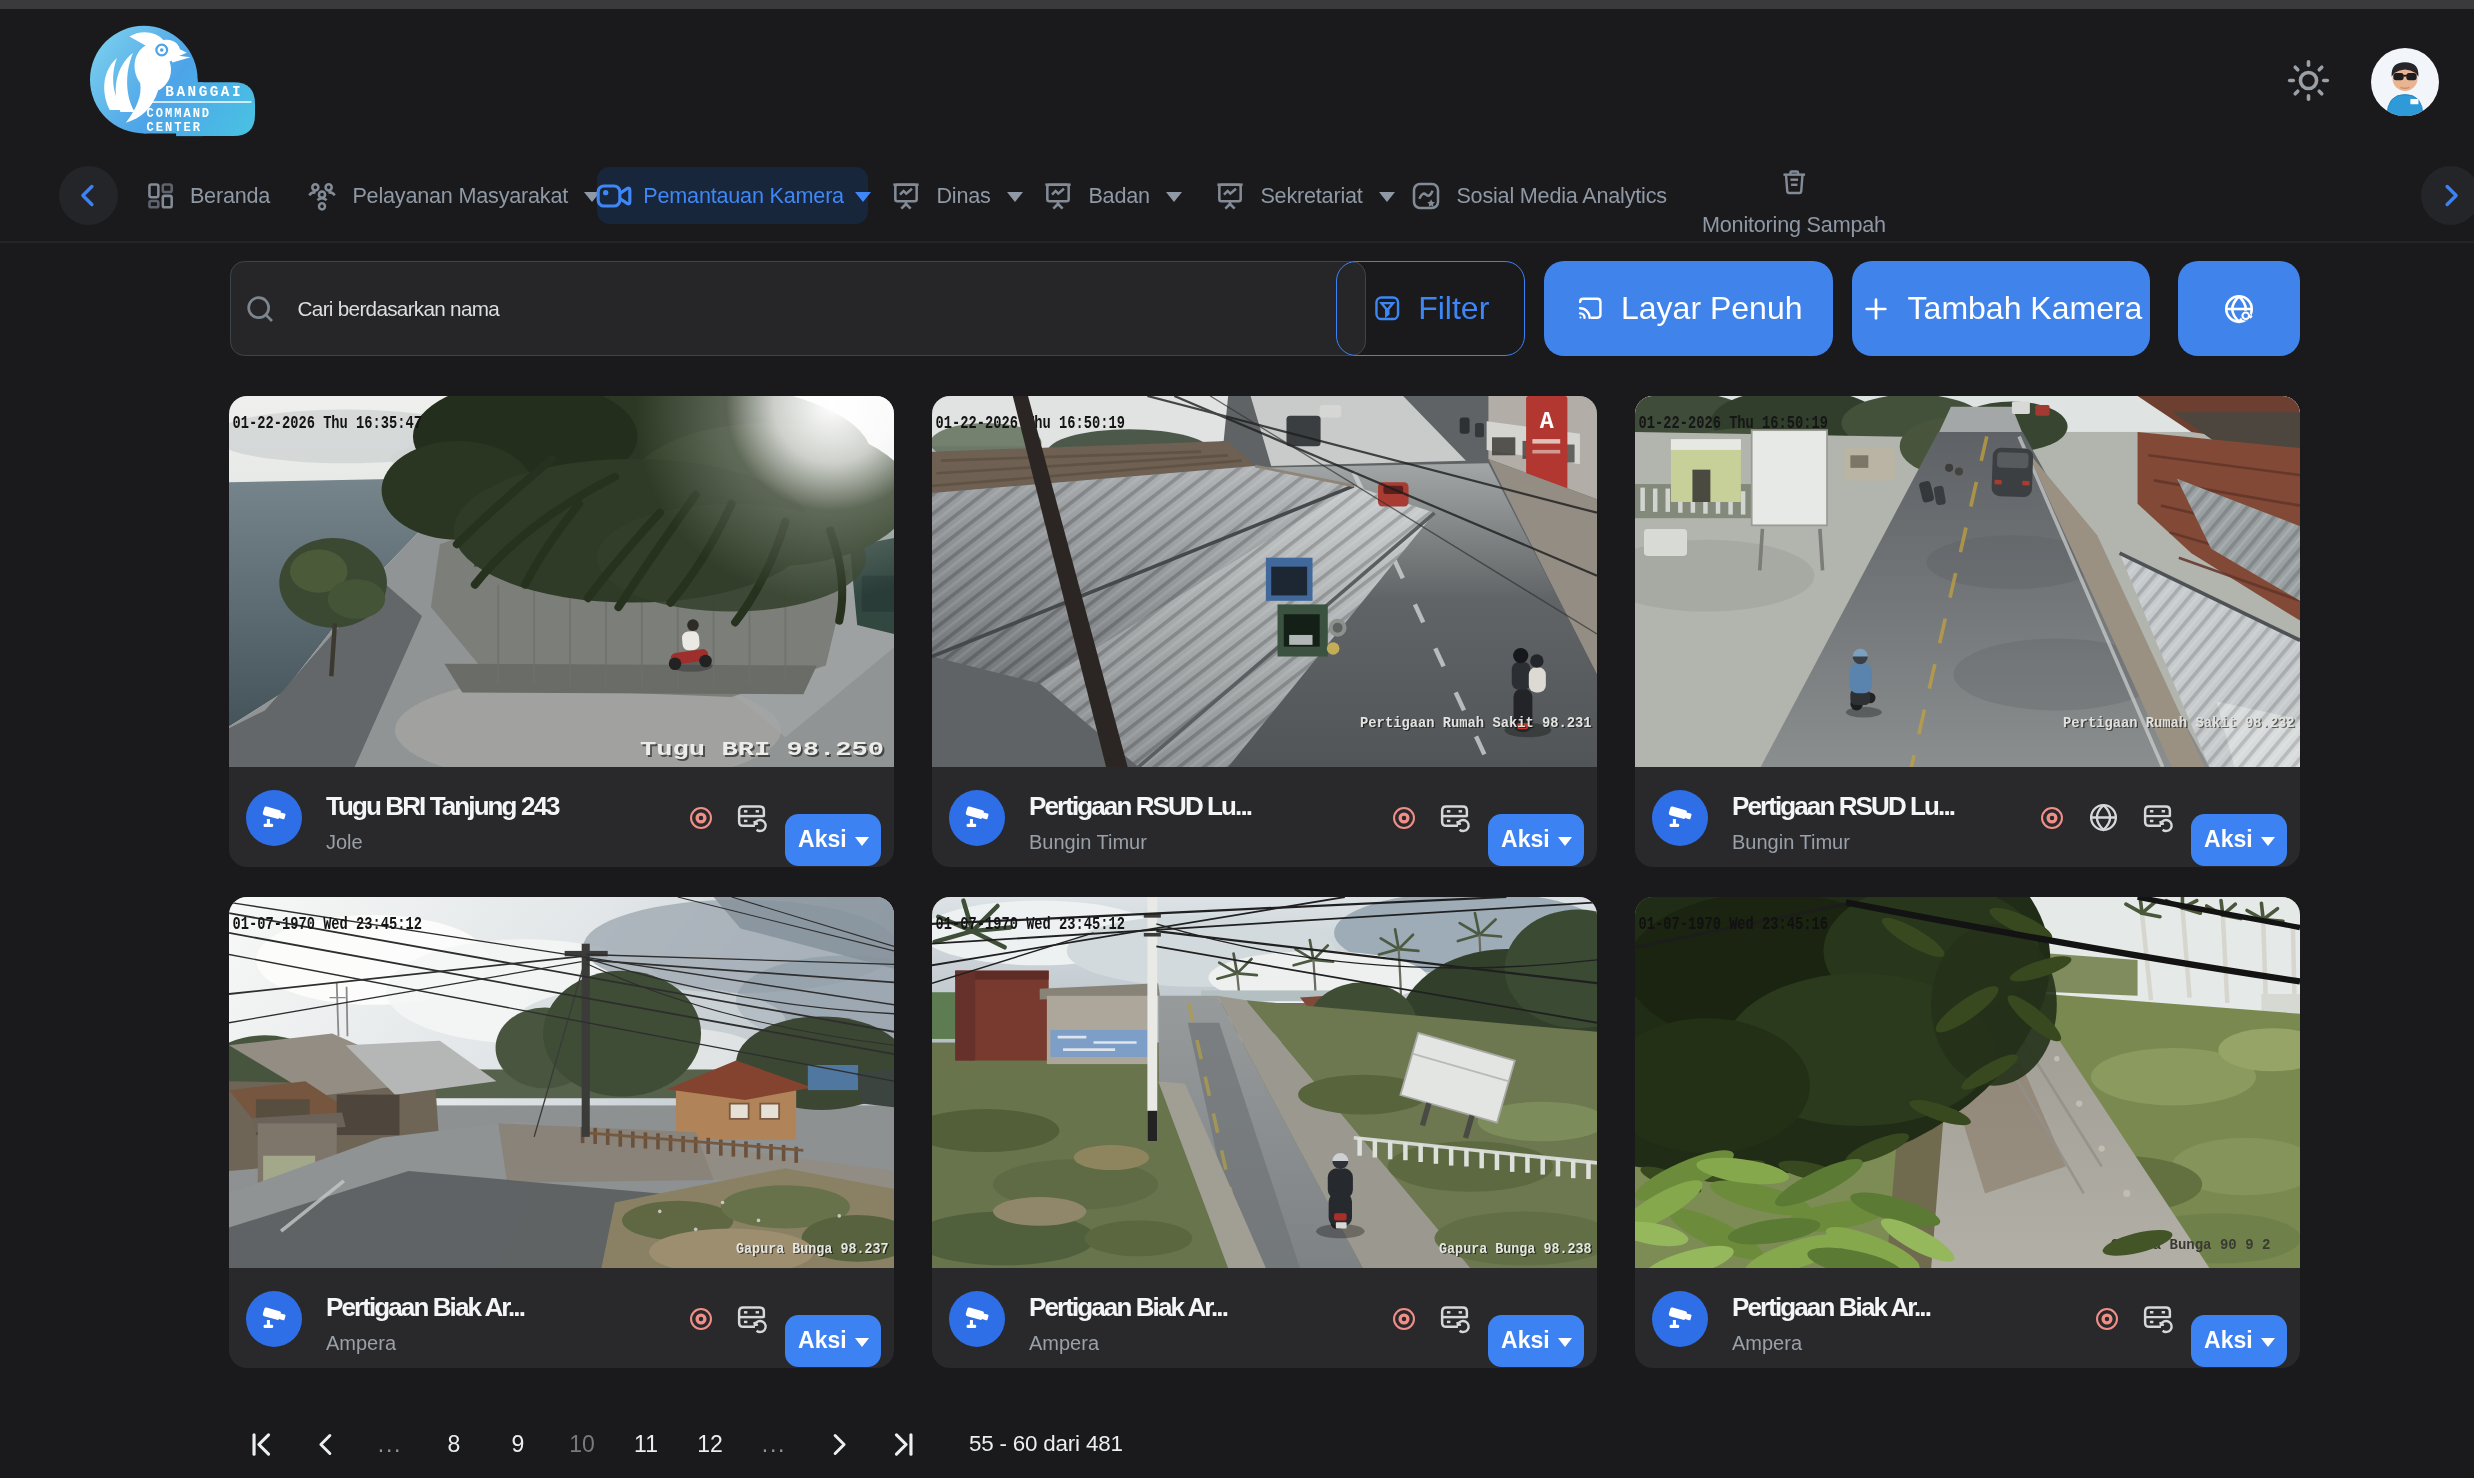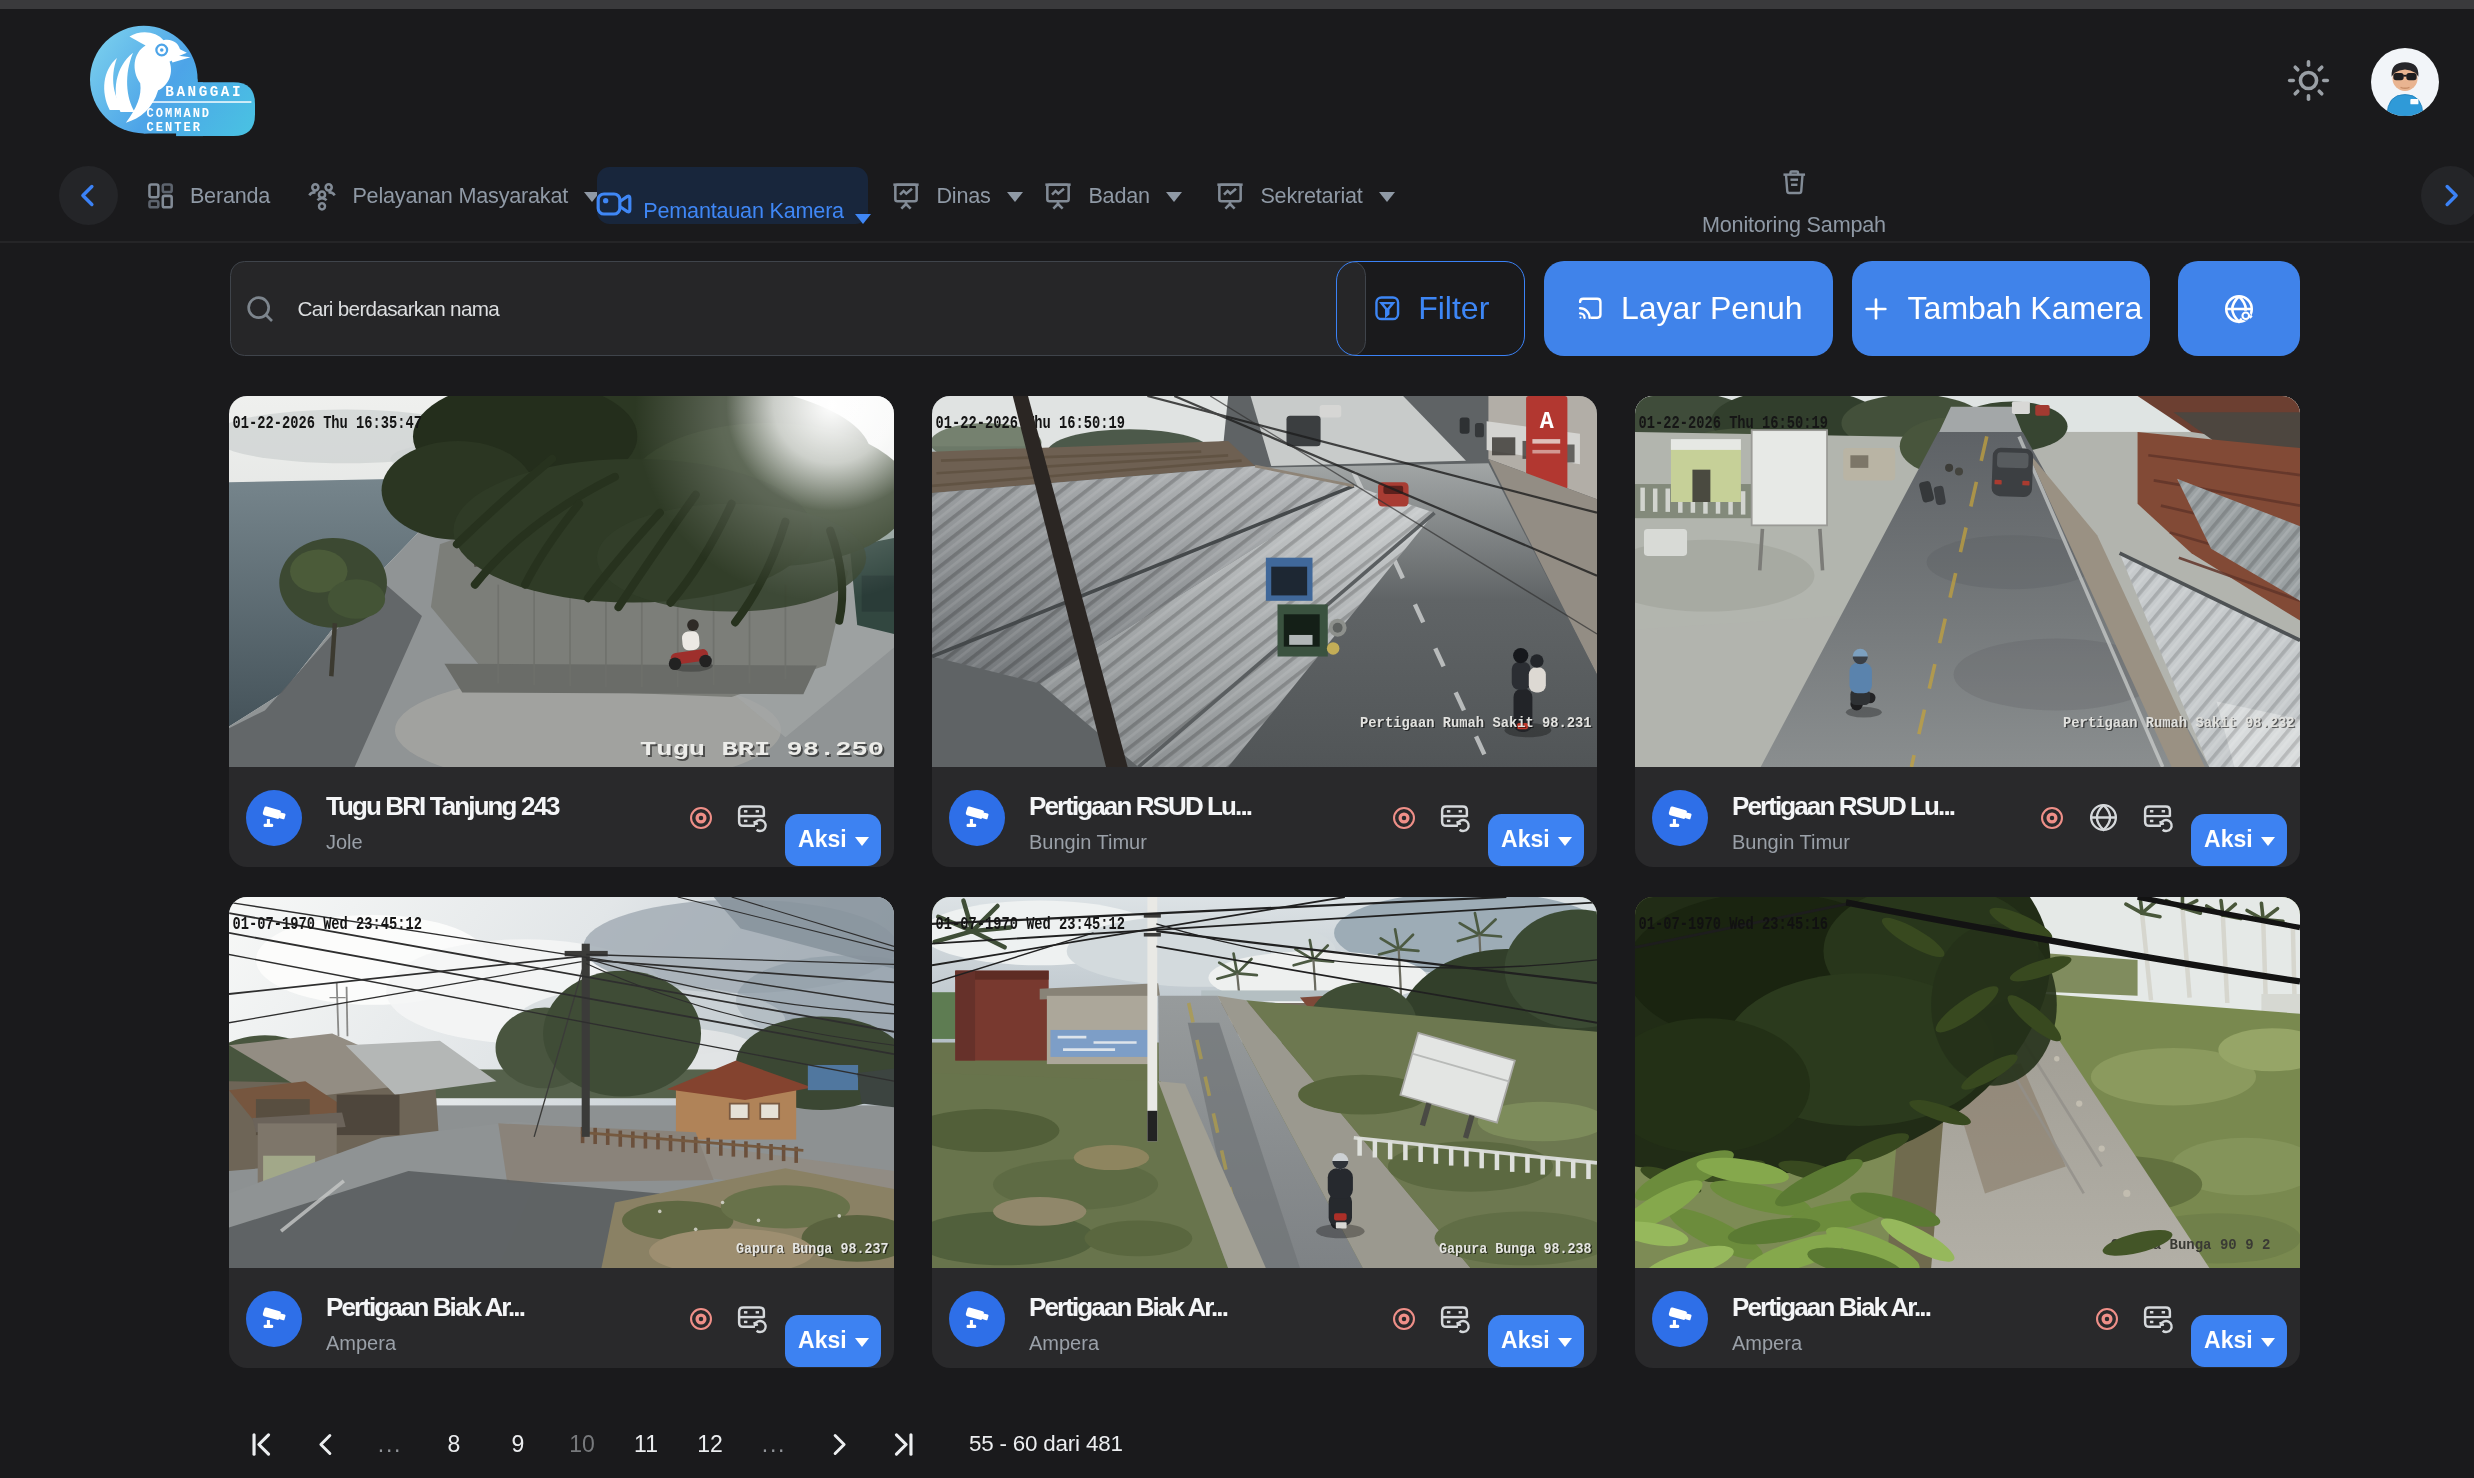--- a/index.html
+++ b/index.html
@@ -9,21 +9,21 @@
   .topstrip { position:absolute; left:0; top:0; width:2475px; height:9px; background:#3a3a3c; }
   
   .navcircle { position:absolute; width:59px; height:59px; border-radius:50%; background:#242528;
     display:flex; align-items:center; justify-content:center; }
   .navrow { position:absolute; left:0; top:167px; height:57px; width:2475px; }
   .navitem { position:absolute; top:0; height:57px; display:flex; align-items:center; gap:14.4px;
     color:#8f99a5; font-size:21.6px; letter-spacing:-0.2px; white-space:nowrap; }
   .navitem svg { flex:0 0 auto; }
   .caret { width:0; height:0; border-left:8px solid transparent; border-right:8px solid transparent;
     border-top:10px solid #8f99a5; margin-left:1.8px; margin-top:2.7px;}
-  .pill { background:#18263c; border-radius:12.6px; color:#3f87f6; left:597px; width:271px; justify-content:center; gap:9px;align-items:flex-end;}
+  .pill { background:#18263c; border-radius:12.6px; color:#3f87f6; left:597px; width:271px; justify-content:center; gap:9px;}
   .pill .caret { border-top-color:#3f87f6; }
   .navline { position:absolute; left:0; top:241px; width:2475px; height:1.8px; background:#252527; }
   
   .search { position:absolute; left:230px; top:261px; width:1136px; height:95px; background:#262628;
     border:1.8px solid #3f444b; border-radius:14.4px; display:flex; align-items:center; padding:0 13px;
     color:#dcdee0; font-size:20.7px; letter-spacing:-0.7px; gap:21.6px; }
   .btn { position:absolute; top:261px; height:95px; border-radius:20px; display:flex; align-items:center;
     justify-content:center; gap:16px; font-size:32px; color:#fff; background:#4083ea; }
   .btn.outline { background:transparent; border:1.8px solid #3b82f6; color:#3d86f5; }
   
@@ -181,20 +181,28 @@
     <svg width="32" height="32" viewBox="0 0 24 24" fill="none" stroke="#828b96" stroke-width="1.9">
         <path d="M2.5 3.5 L21.5 3.5"></path>
         <rect x="4" y="3.5" width="16" height="12.5" rx="1.5"></rect>
         <path d="M7.5 11 L10.2 8.2 L12.2 10.2 L16.5 6.5" fill="none"></path>
         <path d="M12 16 L12 18"></path>
         <path d="M12 18 L8.5 21.5"></path>
         <path d="M12 18 L15.5 21.5"></path>
       </svg>
     <span>Sekretariat</span>
       <span class="caret"></span>
+  </div>
+  <div class="navitem" style="left:1410px;">
+    <svg width="32" height="32" viewBox="0 0 24 24" fill="none" stroke="#828b96" stroke-width="1.9">
+        <rect x="3" y="3" width="18" height="18" rx="4.5"></rect>
+        <path d="M7 14 Q9.5 8.5 12 11 Q14.5 13.5 17 8"></path>
+        <path d="M15.8 14.5 l0.9 1.8 2 .3 -1.45 1.4 .35 2 -1.8 -.95 -1.8 .95 .35 -2 -1.45 -1.4 2 -.3 Z" fill="#828b96" stroke="none"></path>
+      </svg>
+    <span>Sosial Media Analytics</span>
   </div>
   <div class="navitem" style="left:1702px;flex-direction:column;">
     <svg width="30.5" height="30.5" viewBox="0 0 24 24" fill="none" stroke="#828b96" stroke-width="1.9">
         <path d="M3.5 6 L20.5 6"></path>
         <path d="M9 6 L9 4.5 Q9 3.5 10 3.5 L14 3.5 Q15 3.5 15 4.5 L15 6"></path>
         <path d="M5.5 6 L6.5 19 Q6.6 20.5 8 20.5 L16 20.5 Q17.4 20.5 17.5 19 L18.5 6"></path>
         <path d="M9 10 L15 10"></path>
         <path d="M9.5 14 L14.5 14"></path>
       </svg>
     <span>Monitoring Sampah</span>

